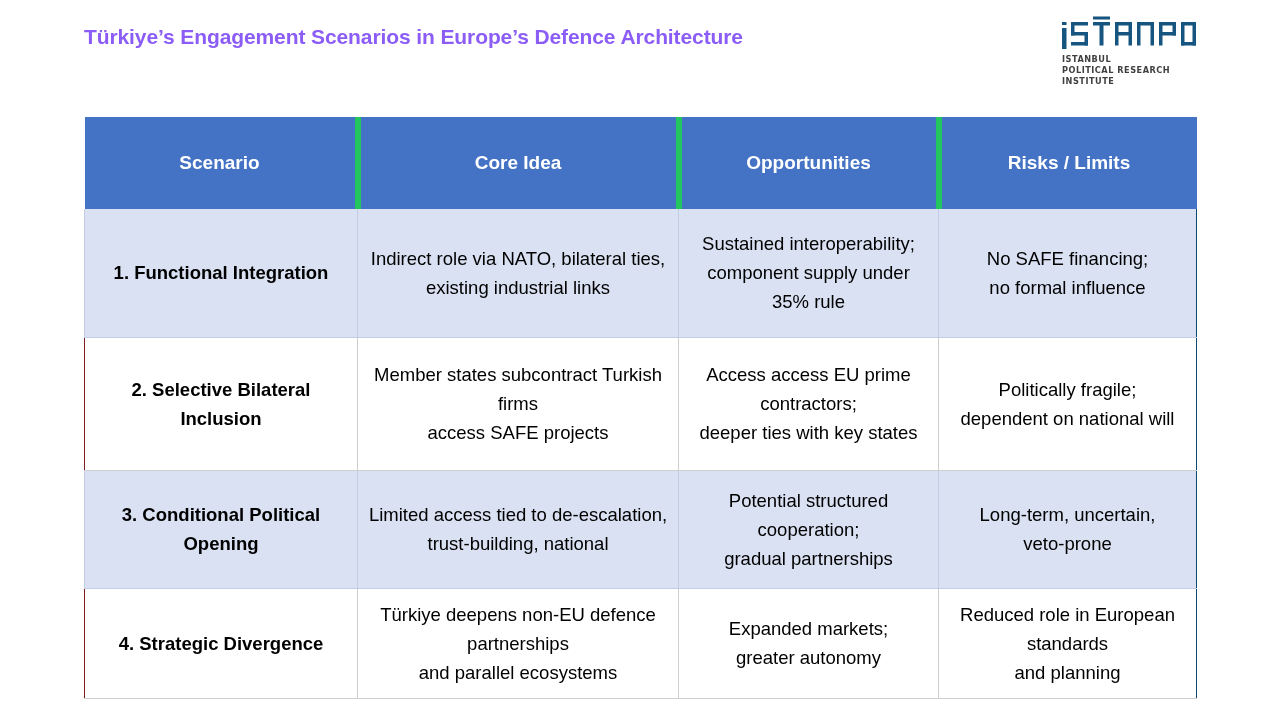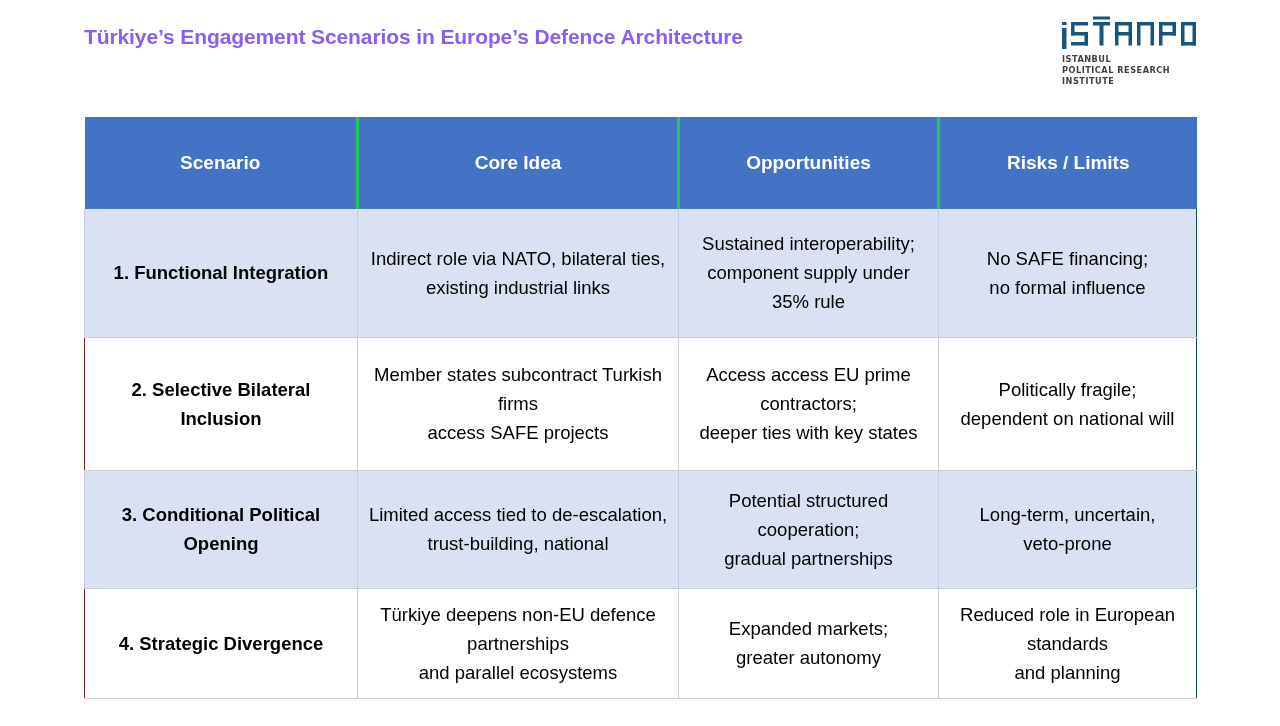--- a/index.html
+++ b/index.html
@@ -73,21 +73,21 @@
   .scenario-table col.c4 { width: 258px; }
 
   .scenario-table th {
     background: #4472C4;
     color: #ffffff;
     font-size: 19px;
     font-weight: bold;
     height: 92px;
     vertical-align: middle;
     text-align: center;
-    border-right: 3px solid #22c55e;
+    border-right: 6px solid #22c55e;
     padding: 0 6px;
     box-sizing: border-box;
   }
   .scenario-table th:last-child { border-right: none; }
 
   .scenario-table td {
     font-size: 18.5px;
     line-height: 29px;
     color: #000000;
     text-align: center;

